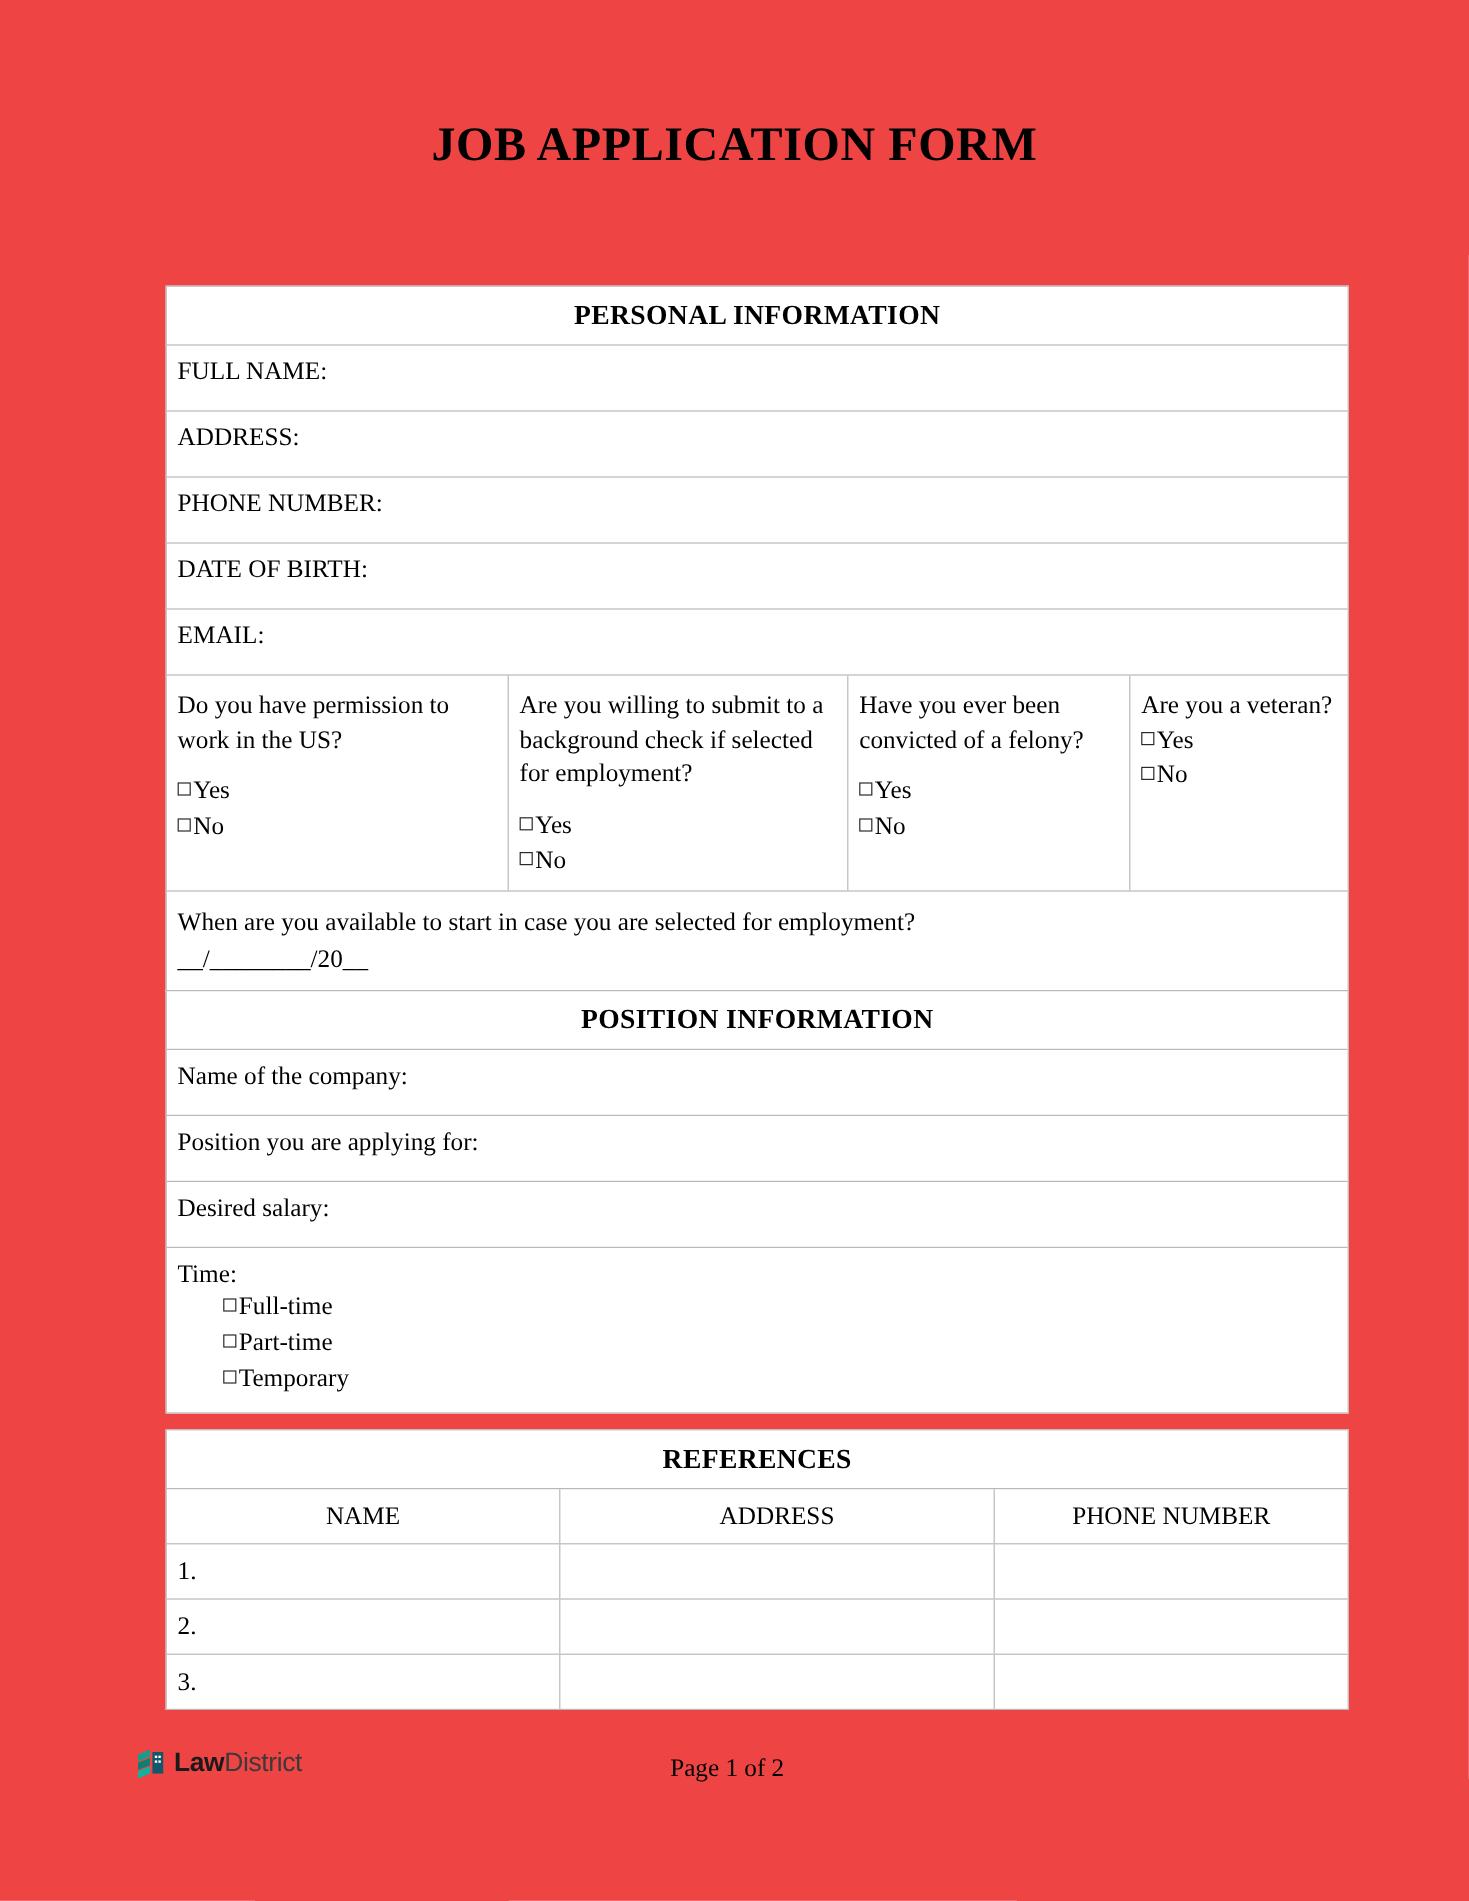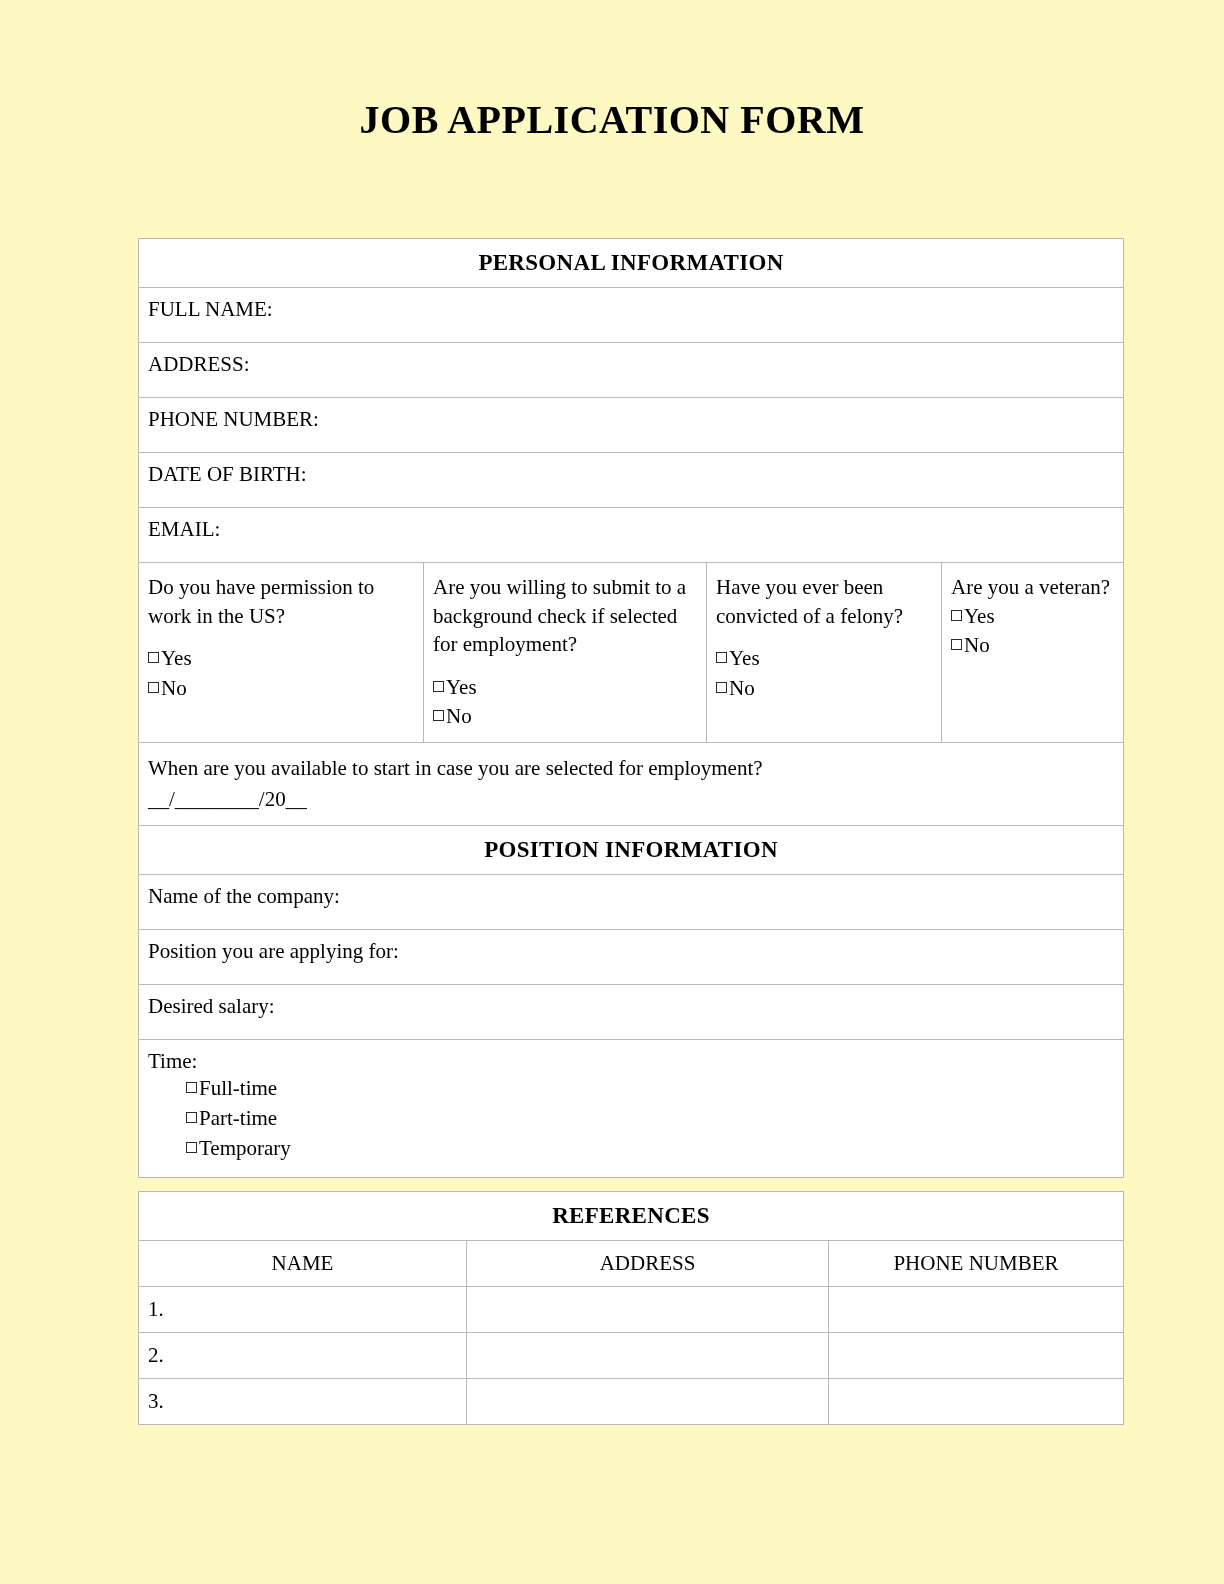--- a/index.html
+++ b/index.html
@@ -13,21 +13,21 @@
     font-family: "Liberation Serif", serif;
     color: #000000;
     position: relative;
     overflow: hidden;
   }
   .page {
     position: absolute;
     left: 0; top: 0;
     width: 1224px;
     height: 1584px;
-    background: #fef9c3;
+    background: #ef4444;
   }
   .doc-title {
     text-align: center;
     font-size: 40px;
     font-weight: bold;
     letter-spacing: 0.5px;
     margin: 0;
     padding-top: 96px;
   }
   .section {
@@ -244,14 +244,32 @@
       <div class="rc2"></div>
       <div class="rc3"></div>
     </div>
     <div class="ref-row">
       <div class="rc1">3.</div>
       <div class="rc2"></div>
       <div class="rc3"></div>
     </div>
   </div>
 
+  <div class="footer">
+    <div class="logo">
+      <span class="logo-mark">
+        <svg width="26" height="26" viewBox="0 0 26 26" xmlns="http://www.w3.org/2000/svg">
+          <path d="M2 6 L12 2 L12 8 L2 12 Z" fill="#1b9b8a"></path>
+          <path d="M2 13 L12 9 L12 15 L2 19 Z" fill="#0f7e72"></path>
+          <path d="M2 20 L12 16 L12 22 L2 26 Z" fill="#12b2a0"></path>
+          <rect x="14" y="4" width="9" height="18" fill="#12586b"></rect>
+          <rect x="16" y="7" width="2" height="2" fill="#ffffff"></rect>
+          <rect x="19" y="7" width="2" height="2" fill="#ffffff"></rect>
+          <rect x="16" y="11" width="2" height="2" fill="#ffffff"></rect>
+          <rect x="19" y="11" width="2" height="2" fill="#ffffff"></rect>
+        </svg>
+      </span>
+      <span class="logo-text"><span class="law">Law</span><span class="district">District</span></span>
+    </div>
+    <div class="page-num">Page 1 of 2</div>
+  </div>
 
 </div>
 
 </body></html>

